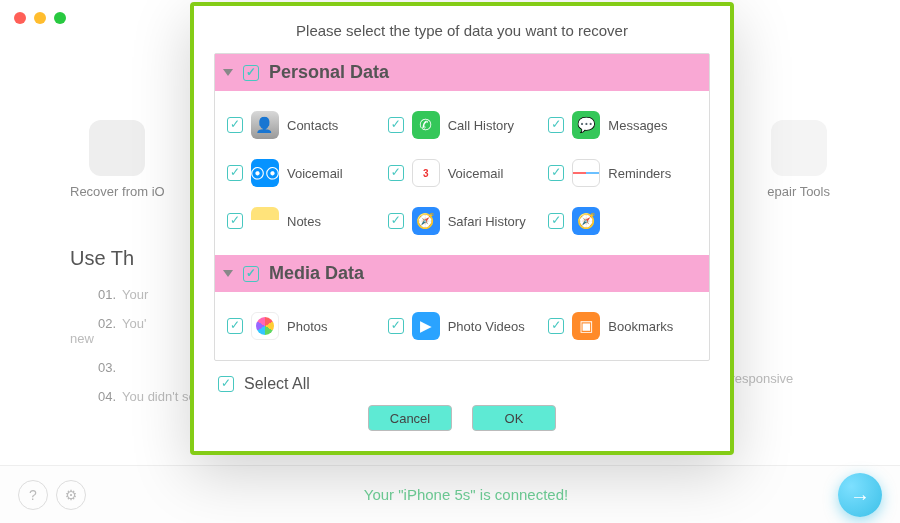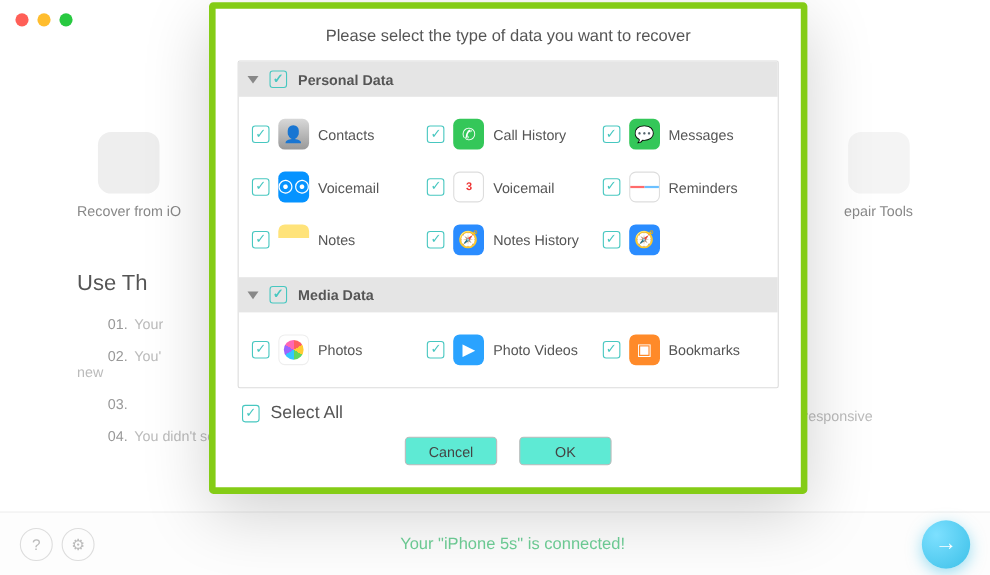--- a/index.html
+++ b/index.html
@@ -22,24 +22,24 @@
 .use li em { color: #999; font-style: normal; margin-right: 6px; margin-left: 28px; }
 .rcol { position: absolute; right: 70px; top: 290px; width: 250px; }
 .ritem { color: #bbb; font-size: 13px; padding: 10px 0; display:flex; align-items:center; gap:8px;}
 .rchk { width:16px; height:16px; border:1px solid #ccc; border-radius:3px; }
 .footer { position: absolute; bottom: 0; left: 0; right: 0; height: 58px; border-top: 1px solid #eee; background:#fdfdfd; display:flex; align-items:center; padding:0 18px; }
 .fbtn { width:30px; height:30px; border:1px solid #ddd; border-radius:50%; color:#bbb; display:flex; align-items:center; justify-content:center; margin-right:8px; cursor:pointer; font-size:14px;}
 .fstatus { flex:1; text-align:center; color:#6fcf97; font-size:15px;}
 .go { width:44px; height:44px; border-radius:50%; background: radial-gradient(circle at 30% 30%, #7de0ff, #3cc0e8); color:#fff; display:flex; align-items:center; justify-content:center; font-size:20px; box-shadow:0 4px 14px rgba(60,192,232,.5); cursor:pointer;}
 
 
-.modal { position: absolute; left: 190px; top: 2px; width: 544px; background:#fff; border:6px solid #84cc16; border-radius:4px; box-shadow:0 18px 60px rgba(0,0,0,.18); padding: 16px 20px 20px; }
+.modal { position: absolute; left: 190px; top: 2px; width: 544px; background:#fff; border:4px solid #84cc16; border-radius:4px; box-shadow:0 18px 60px rgba(0,0,0,.18); padding: 16px 20px 20px; }
 .mtitle { text-align:center; font-size:15px; color:#555; margin-bottom:14px; }
 .box { border:1px solid #dcdcdc; border-radius:2px; }
-.grp-h { background:#e5e5e5; padding:8px 8px; display:flex; align-items:center; gap:10px; font-size:13px; font-weight:600; color:#555;}
+.grp-h { background:#f9a8d4; padding:8px 8px; display:flex; align-items:center; gap:10px; font-size:18px; font-weight:600; color:#555;}
 .disc { width:0; height:0; border-left:5px solid transparent; border-right:5px solid transparent; border-top:7px solid #888; }
 .chk { width:16px; height:16px; border:1.5px solid #47c7c0; border-radius:3px; position:relative; cursor:pointer; flex:none;}
 .chk::after { content:"✓"; position:absolute; inset:0; color:#47c7c0; font-size:12px; line-height:13px; text-align:center; }
 .grid { display:grid; grid-template-columns: repeat(3, 1fr); padding: 10px 6px; }
 .item { display:flex; align-items:center; gap:8px; padding:10px 6px; font-size:13px; color:#555; cursor:pointer;}
 .icn { width:28px; height:28px; border-radius:6px; flex:none; display:flex; align-items:center; justify-content:center; font-size:15px; color:#fff;}
 .selall { display:flex; align-items:center; gap:10px; margin:14px 0 12px 4px; font-size:16px; color:#555;}
 .btns { display:flex; justify-content:center; gap:20px;}
 .btn { width:84px; height:26px; border:1px solid #bbb; background:#5eead4; border-radius:4px; font-size:13px; color:#444; cursor:pointer;}
 
@@ -147,21 +147,21 @@
           <span>Reminders</span>
         </div>
       <div class="item">
           <span class="chk"></span>
           <span class="icn c-notes"></span>
           <span>Notes</span>
         </div>
       <div class="item">
           <span class="chk"></span>
           <span class="icn c-safh">🧭</span>
-          <span>Notes History</span>
+          <span>Safari History</span>
         </div>
       <div class="item">
           <span class="chk"></span>
           <span class="icn c-safb">🧭</span>
         </div>
     </div>
 
     <div class="grp-h">
       <span class="disc"></span>
       <span class="chk"></span>

